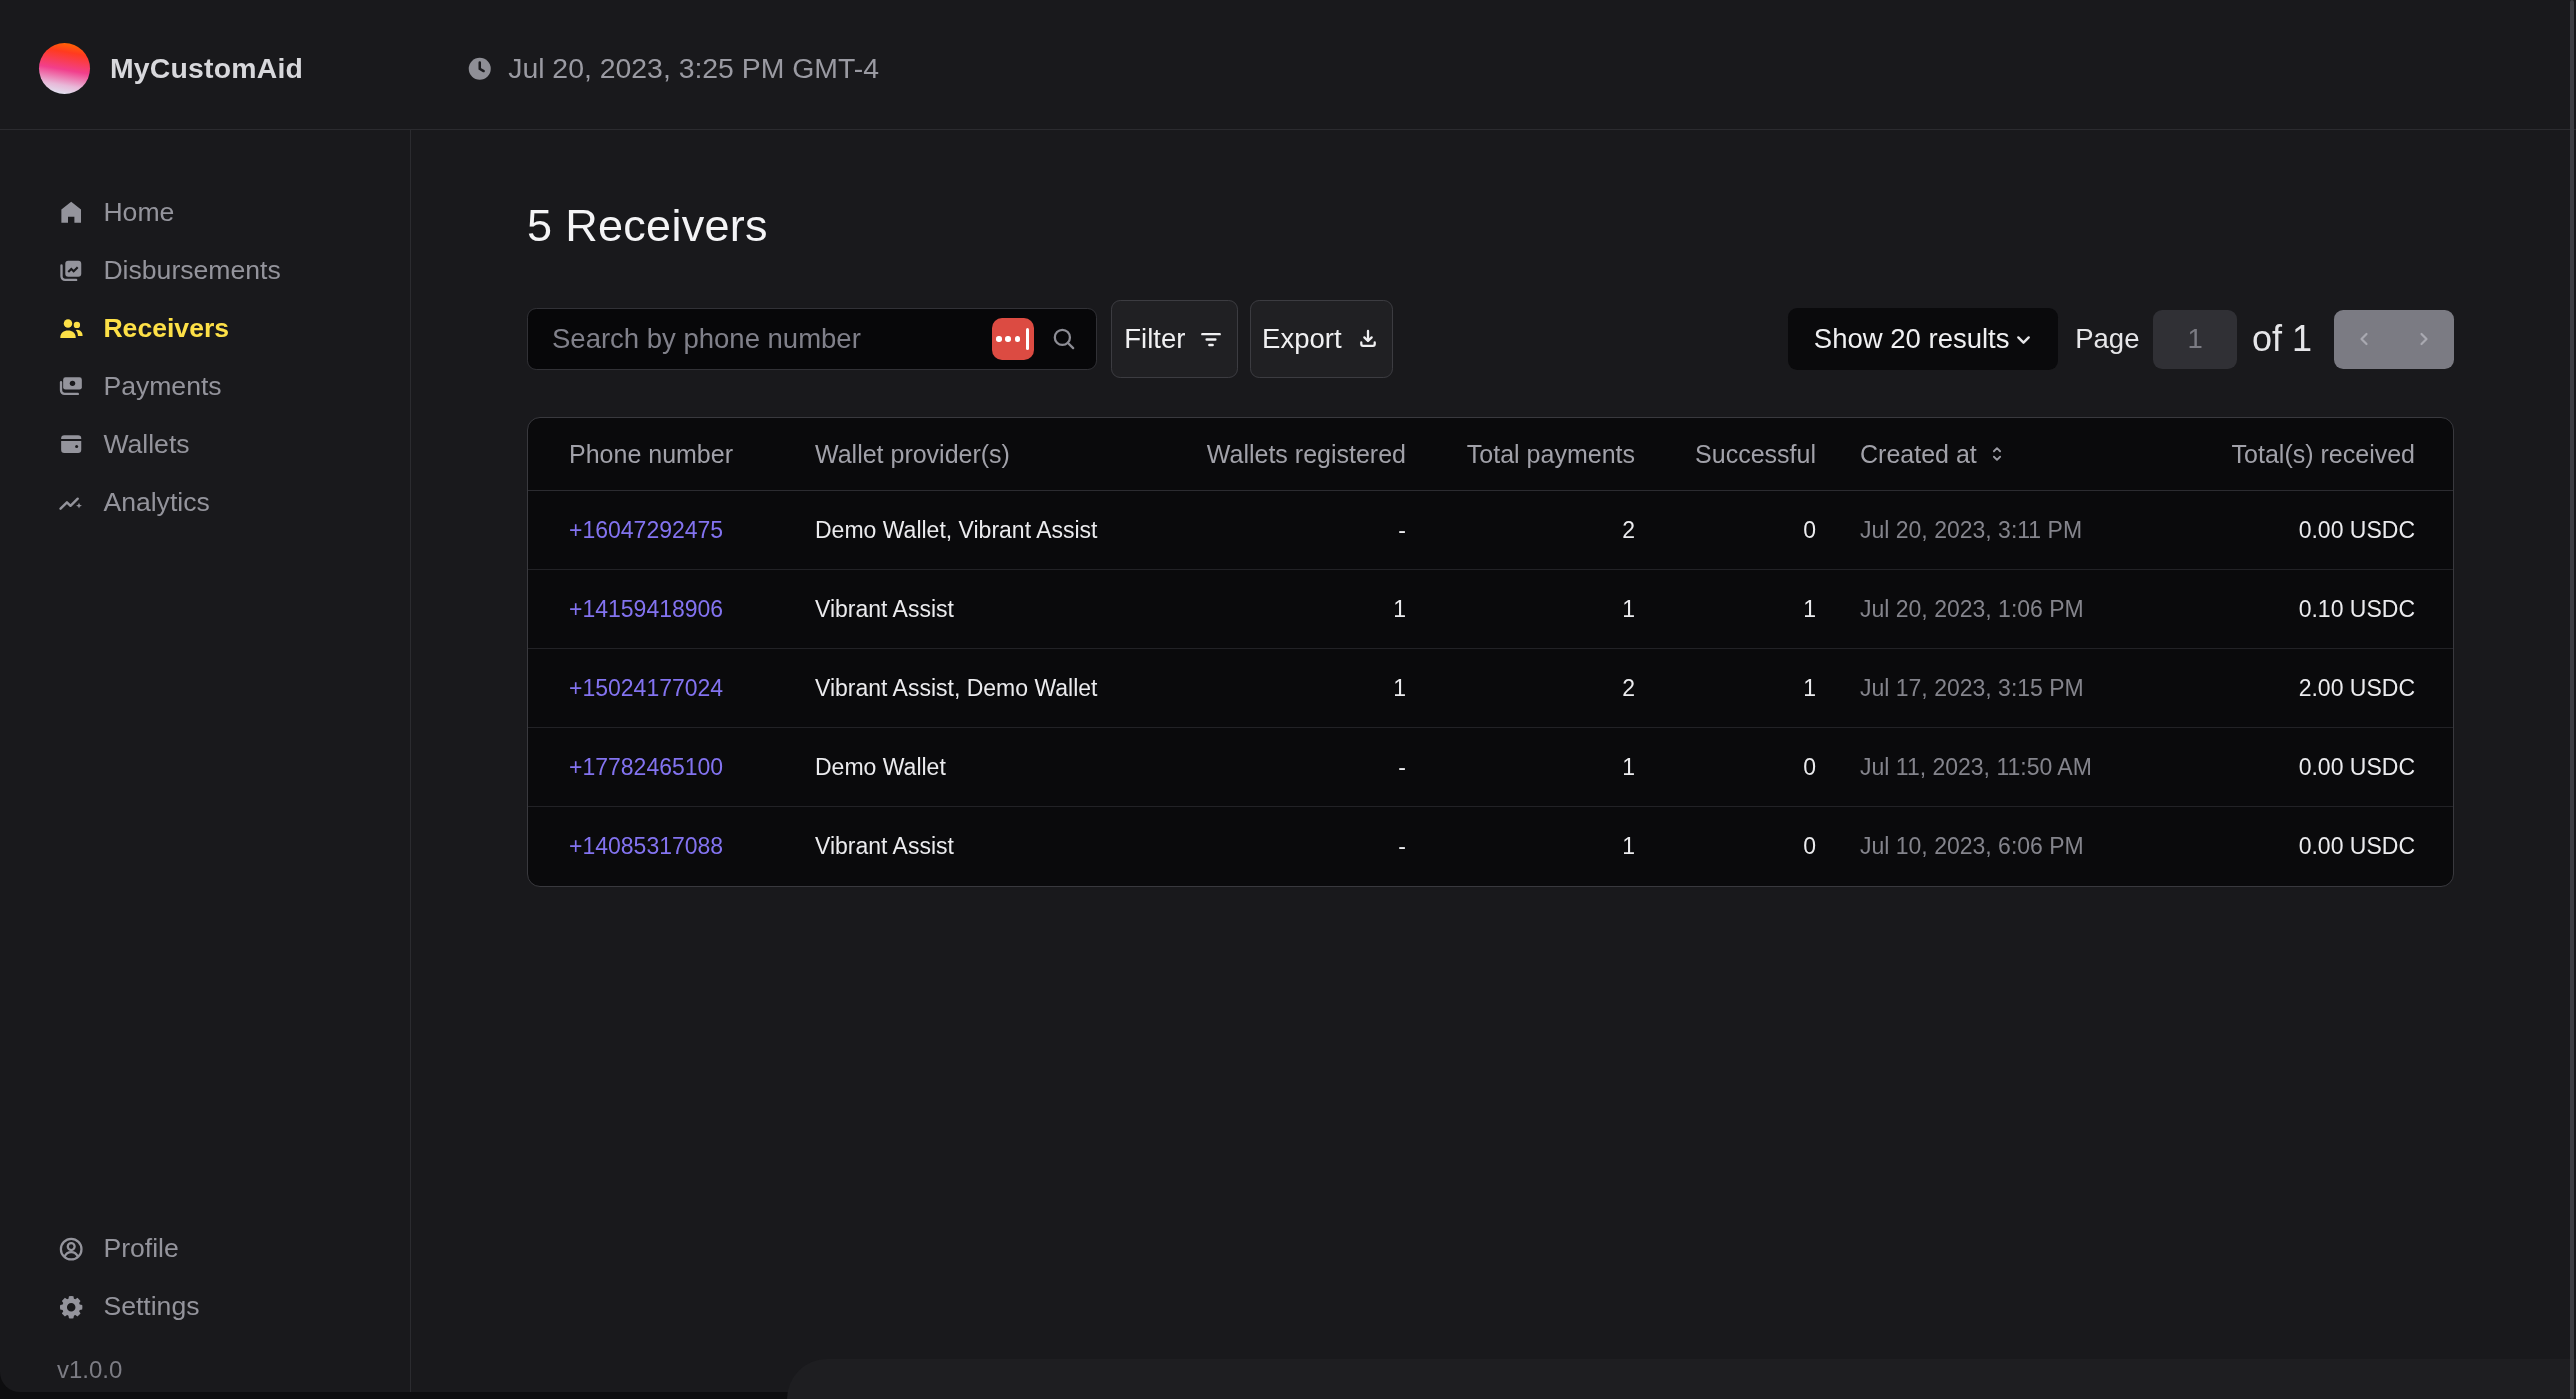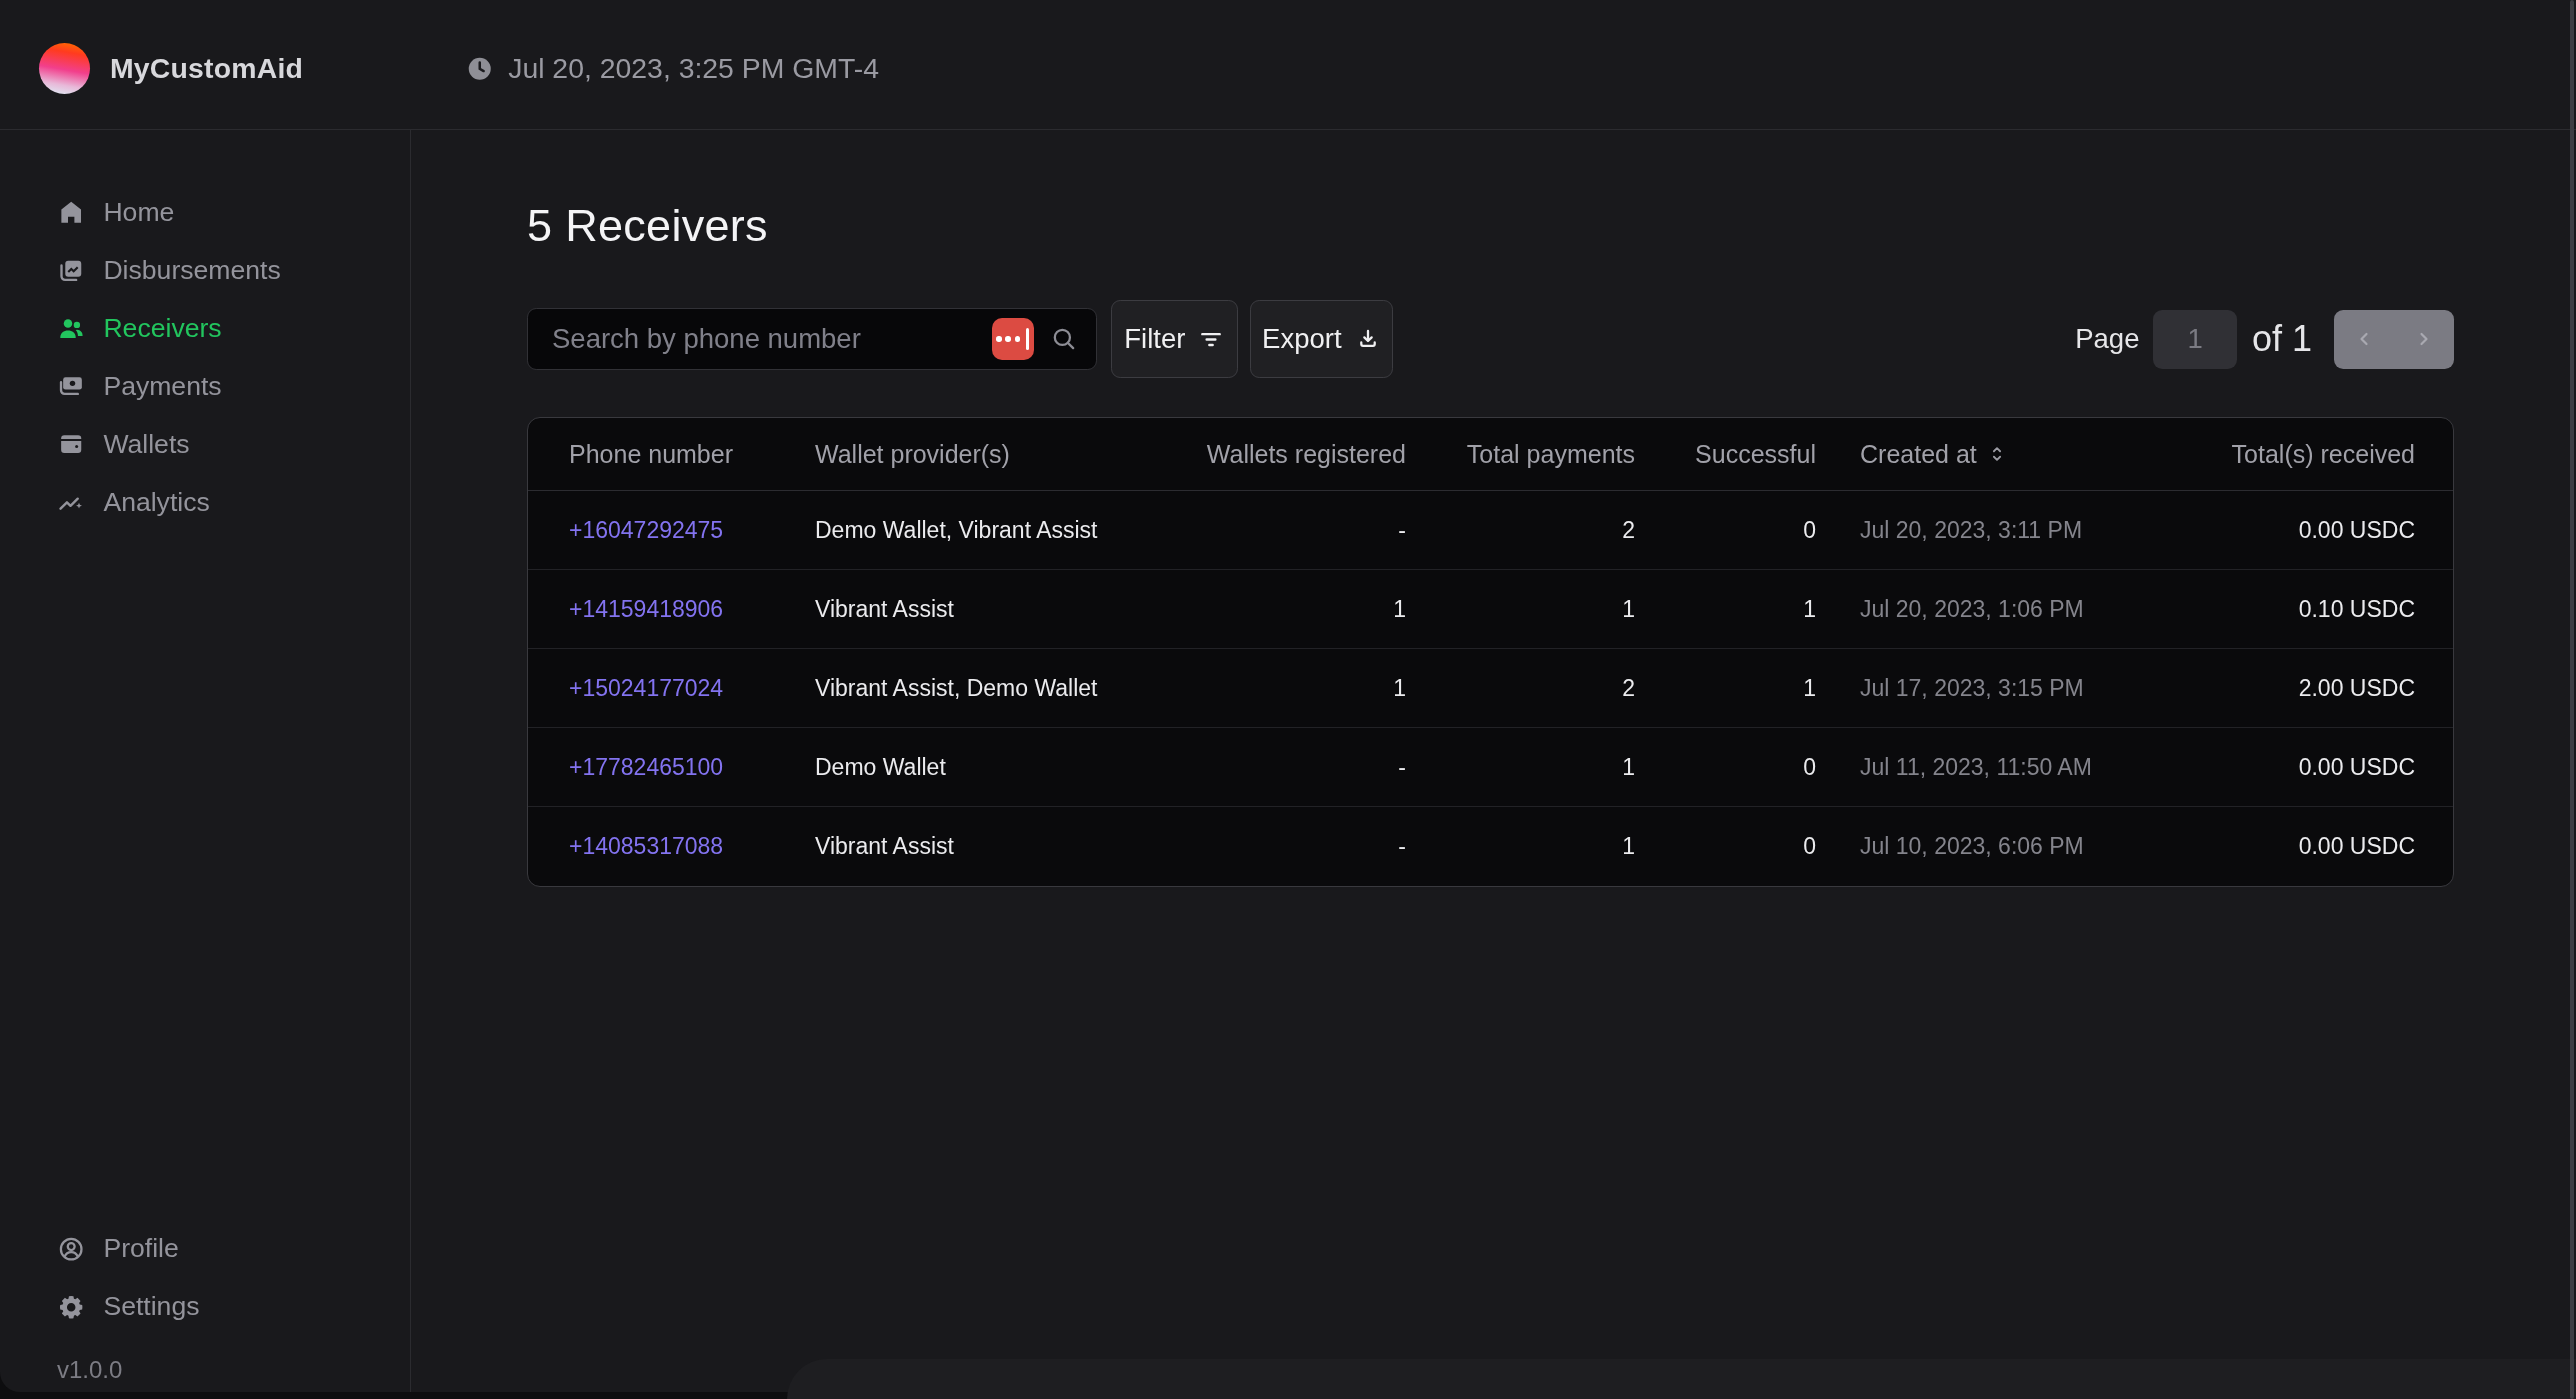--- a/index.html
+++ b/index.html
@@ -30,21 +30,21 @@
   .app-body { display:flex; height:calc(100% - 98px); }
   .sidebar {
     width:411px; border-right:0.9px solid #2b2b2f; display:flex; flex-direction:column;
     padding-top:53px; flex-shrink:0;
   }
   .nav-item {
     display:flex; align-items:center; height:58px; padding-left:57px; gap:18px;
     font-size:26.6px; color:#94949c; cursor:pointer;
   }
   .nav-item svg { width:28.4px; height:28.4px; flex-shrink:0; }
-  .nav-item.active { color:#22c55e; font-weight:400; }
+  .nav-item.active { color:#fde047; font-weight:700; }
   .sidebar-footer { margin-top:auto; padding-bottom:40px; }
   .version { padding-left:57px; margin-top:20px; font-size:24px; color:#7c7c84; }
 
   .main { flex:1; padding:0 122px 0 116px; position:relative; }
   .page-title { margin-top:70px; font-size:45px; font-weight:500; color:#f4f4f6; letter-spacing:0.3px; }
 
   
   .controls { margin-top:48px; display:flex; align-items:center; }
   .search-box {
     width:570px; height:62px; background:#070709; border:0.9px solid #313136;
@@ -239,20 +239,26 @@
         <div class="btn btn-export">
           <span>Export</span>
           <svg viewBox="0 0 24 24" fill="none" stroke="currentColor" stroke-width="2.1" stroke-linecap="round" stroke-linejoin="round">
               <path d="M12 4.5v8.8"></path>
               <path d="M8.6 10.5L12 13.9l3.4-3.4"></path>
               <path d="M5.8 15.2v1.5a1.6 1.6 0 0 0 1.6 1.6h9.2a1.6 1.6 0 0 0 1.6-1.6v-1.5"></path>
             </svg>
         </div>
 
         <div class="right-controls">
+          <div class="show-results">
+            <span>Show 20 results</span>
+            <svg viewBox="0 0 24 24" fill="none" stroke="currentColor" stroke-width="2.3" stroke-linecap="round" stroke-linejoin="round">
+                <path d="M7 10l5 5 5-5"></path>
+              </svg>
+          </div>
           <span class="page-label">Page</span>
           <input class="page-input" type="text" value="1" style="">
           <span class="of-label">of 1</span>
           <div class="pager">
             <div class="pager-btn">
               <svg viewBox="0 0 24 24" fill="none" stroke="currentColor" stroke-width="2.2" stroke-linecap="round" stroke-linejoin="round">
                   <path d="M14.5 7l-5 5 5 5"></path>
                 </svg>
             </div>
             <div class="pager-btn">

